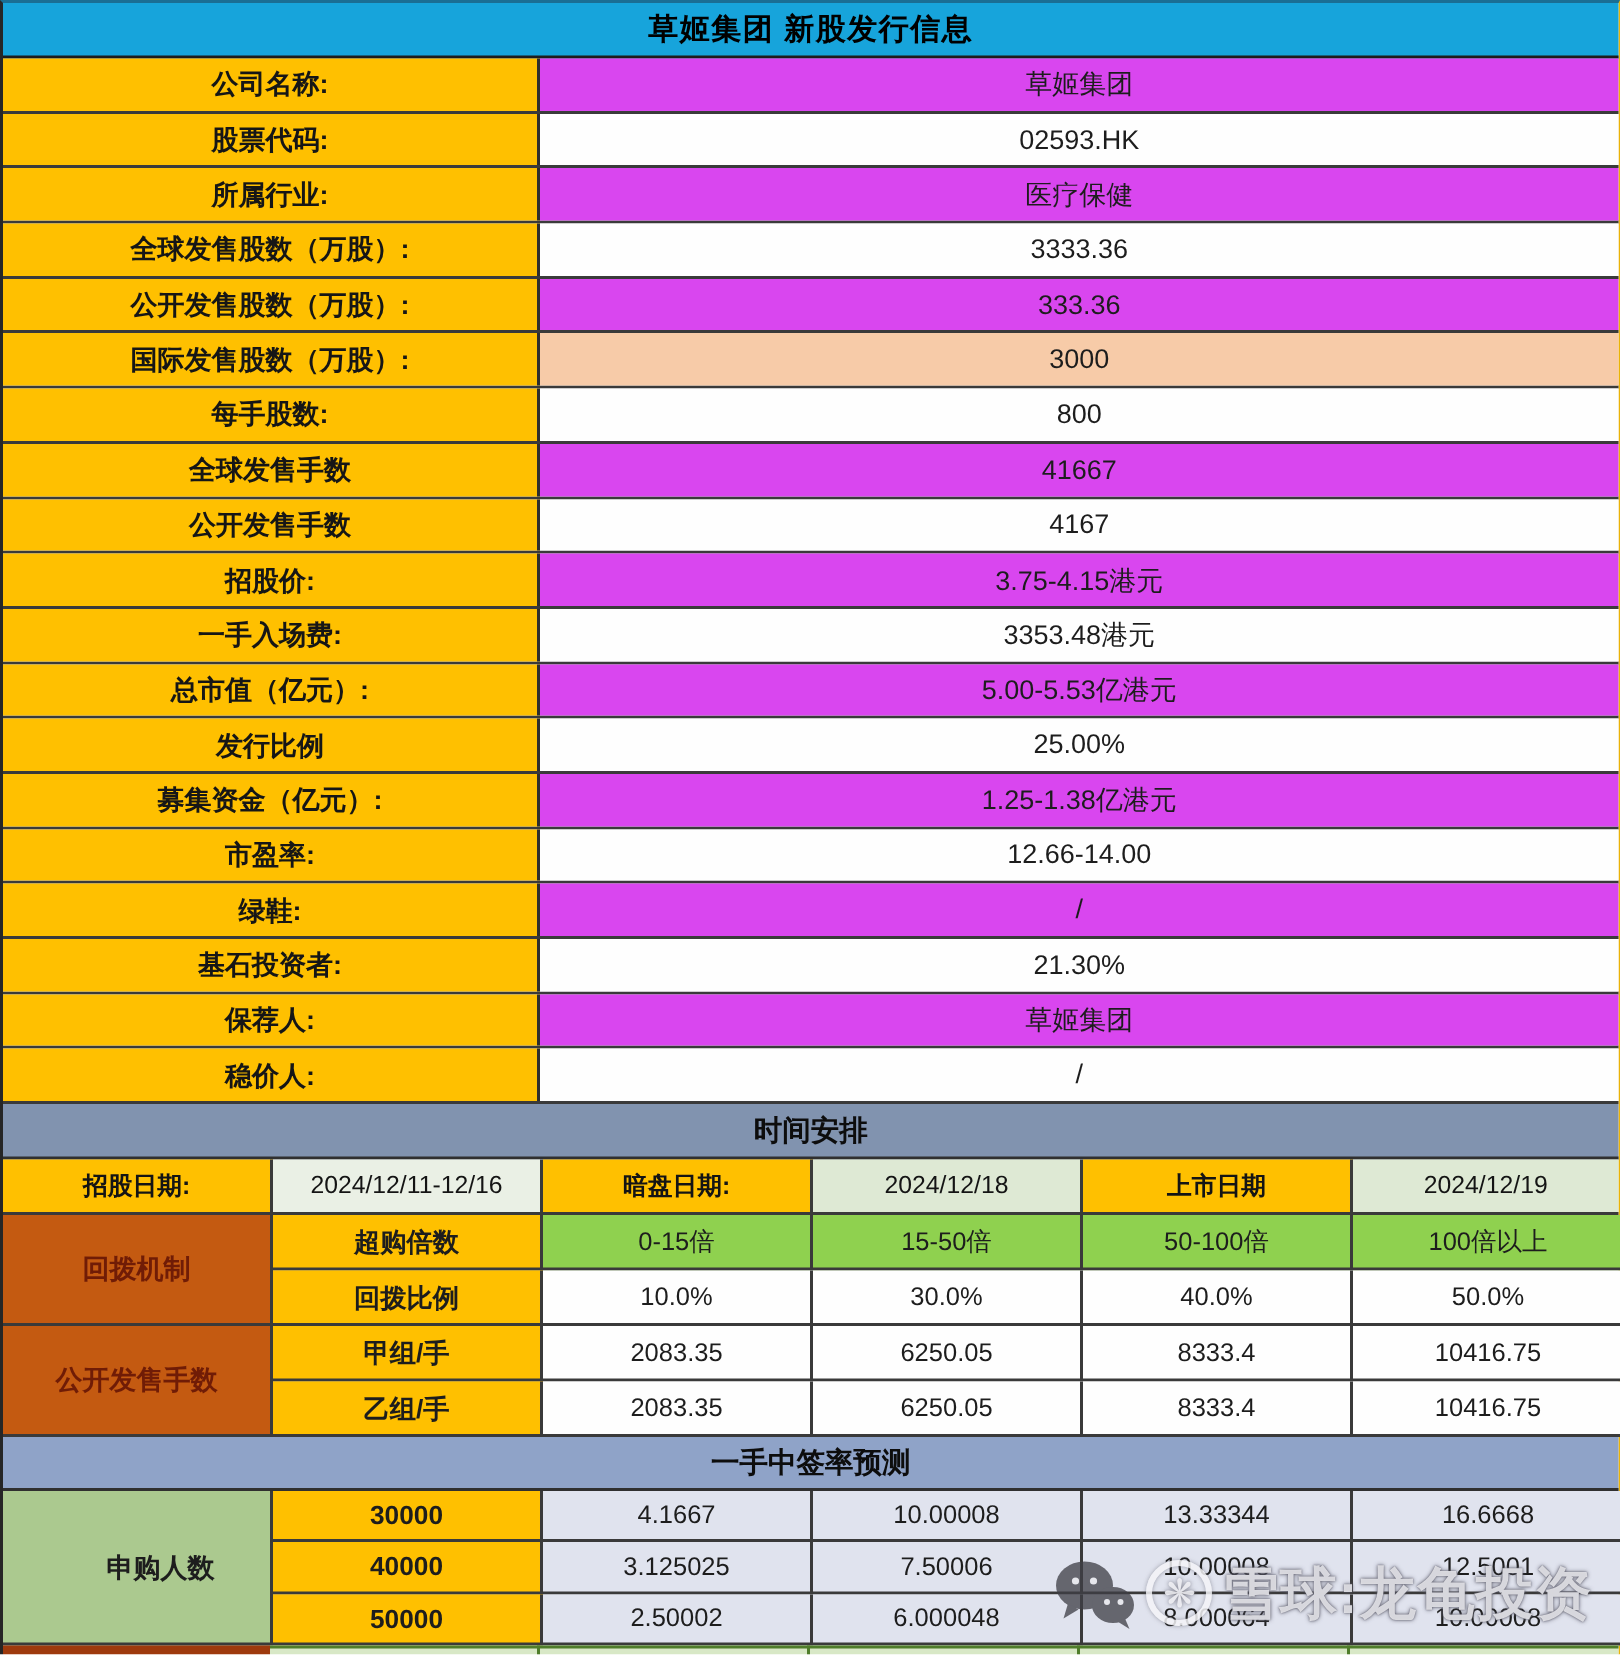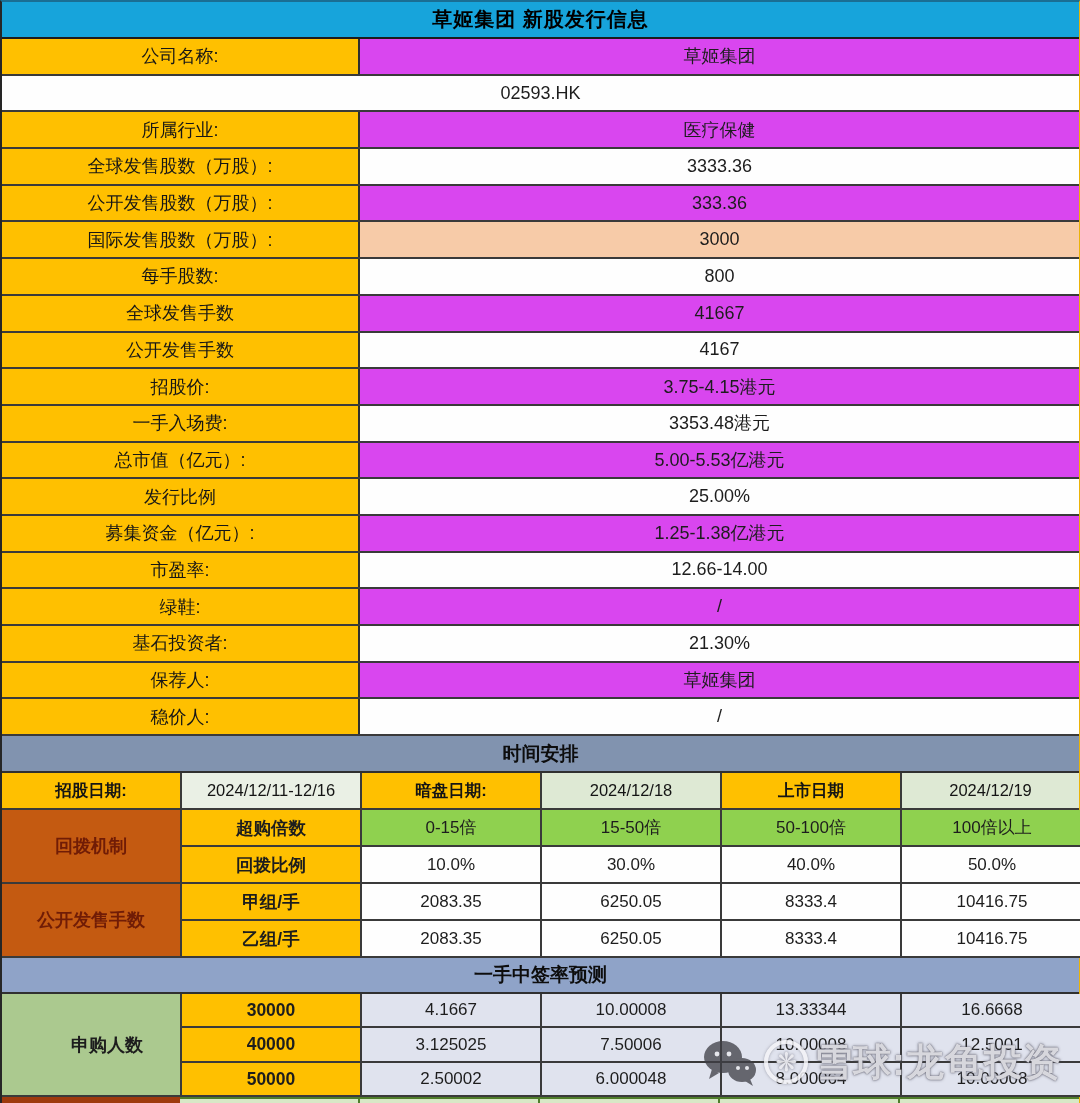--- a/index.html
+++ b/index.html
@@ -16,21 +16,21 @@
   .title{
     height:37px;flex:0 0 37px;background:#17A4DB;color:#000;
     display:flex;align-items:center;justify-content:center;
     font-size:20px;font-weight:700;box-sizing:border-box;
     border-bottom:2px solid #1c1c1c;letter-spacing:1px;
   }
   .irow{display:flex;flex:0 0 36.7px;height:36.7px;box-sizing:border-box;border-bottom:2px solid #3a3a3a;}
   .irow .lbl{
     width:358px;flex:0 0 358px;background:#FFC000;box-sizing:border-box;
     border-right:2px solid #2e2e2e;display:flex;align-items:center;justify-content:center;
-    font-size:18px;font-weight:400;color:#161616;
+    font-size:18px;font-weight:700;color:#161616;
   }
   .irow .val{flex:1;display:flex;align-items:center;justify-content:center;font-size:18px;color:#1d1d1d;}
   .bg-green{background:#d946ef;}
   .bg-white{background:#FEFEFE;}
   .bg-salmon{background:#F7CBA8;}
   .red{color:#BF4B43;}
   .shead{
     flex:0 0 37px;height:37px;display:flex;align-items:center;justify-content:center;
     font-size:19px;font-weight:700;color:#0d0d0d;box-sizing:border-box;border-bottom:2px solid #303030;
   }
@@ -96,20 +96,21 @@
 
 <div class="tbl">
 
   <div class="title">草姬集团 新股发行信息</div>
 
   <div class="irow">
     <div class="lbl">公司名称:</div>
     <div class="val bg-green">草姬集团</div>
   </div>
   <div class="irow">
+    <div class="lbl">股票代码:</div>
     <div class="val bg-white">02593.HK</div>
   </div>
   <div class="irow">
     <div class="lbl">所属行业:</div>
     <div class="val bg-green">医疗保健</div>
   </div>
   <div class="irow">
     <div class="lbl">全球发售股数（万股）:</div>
     <div class="val bg-white">3333.36</div>
   </div>

